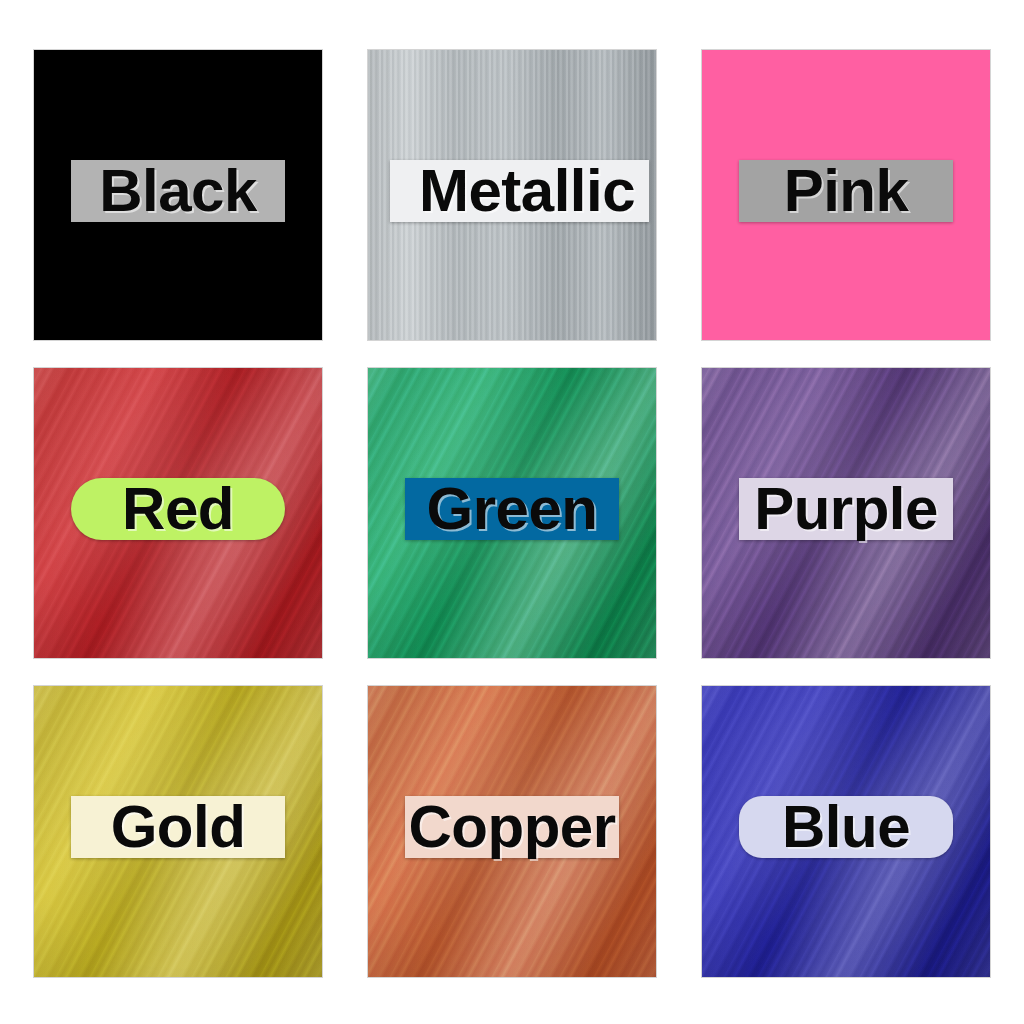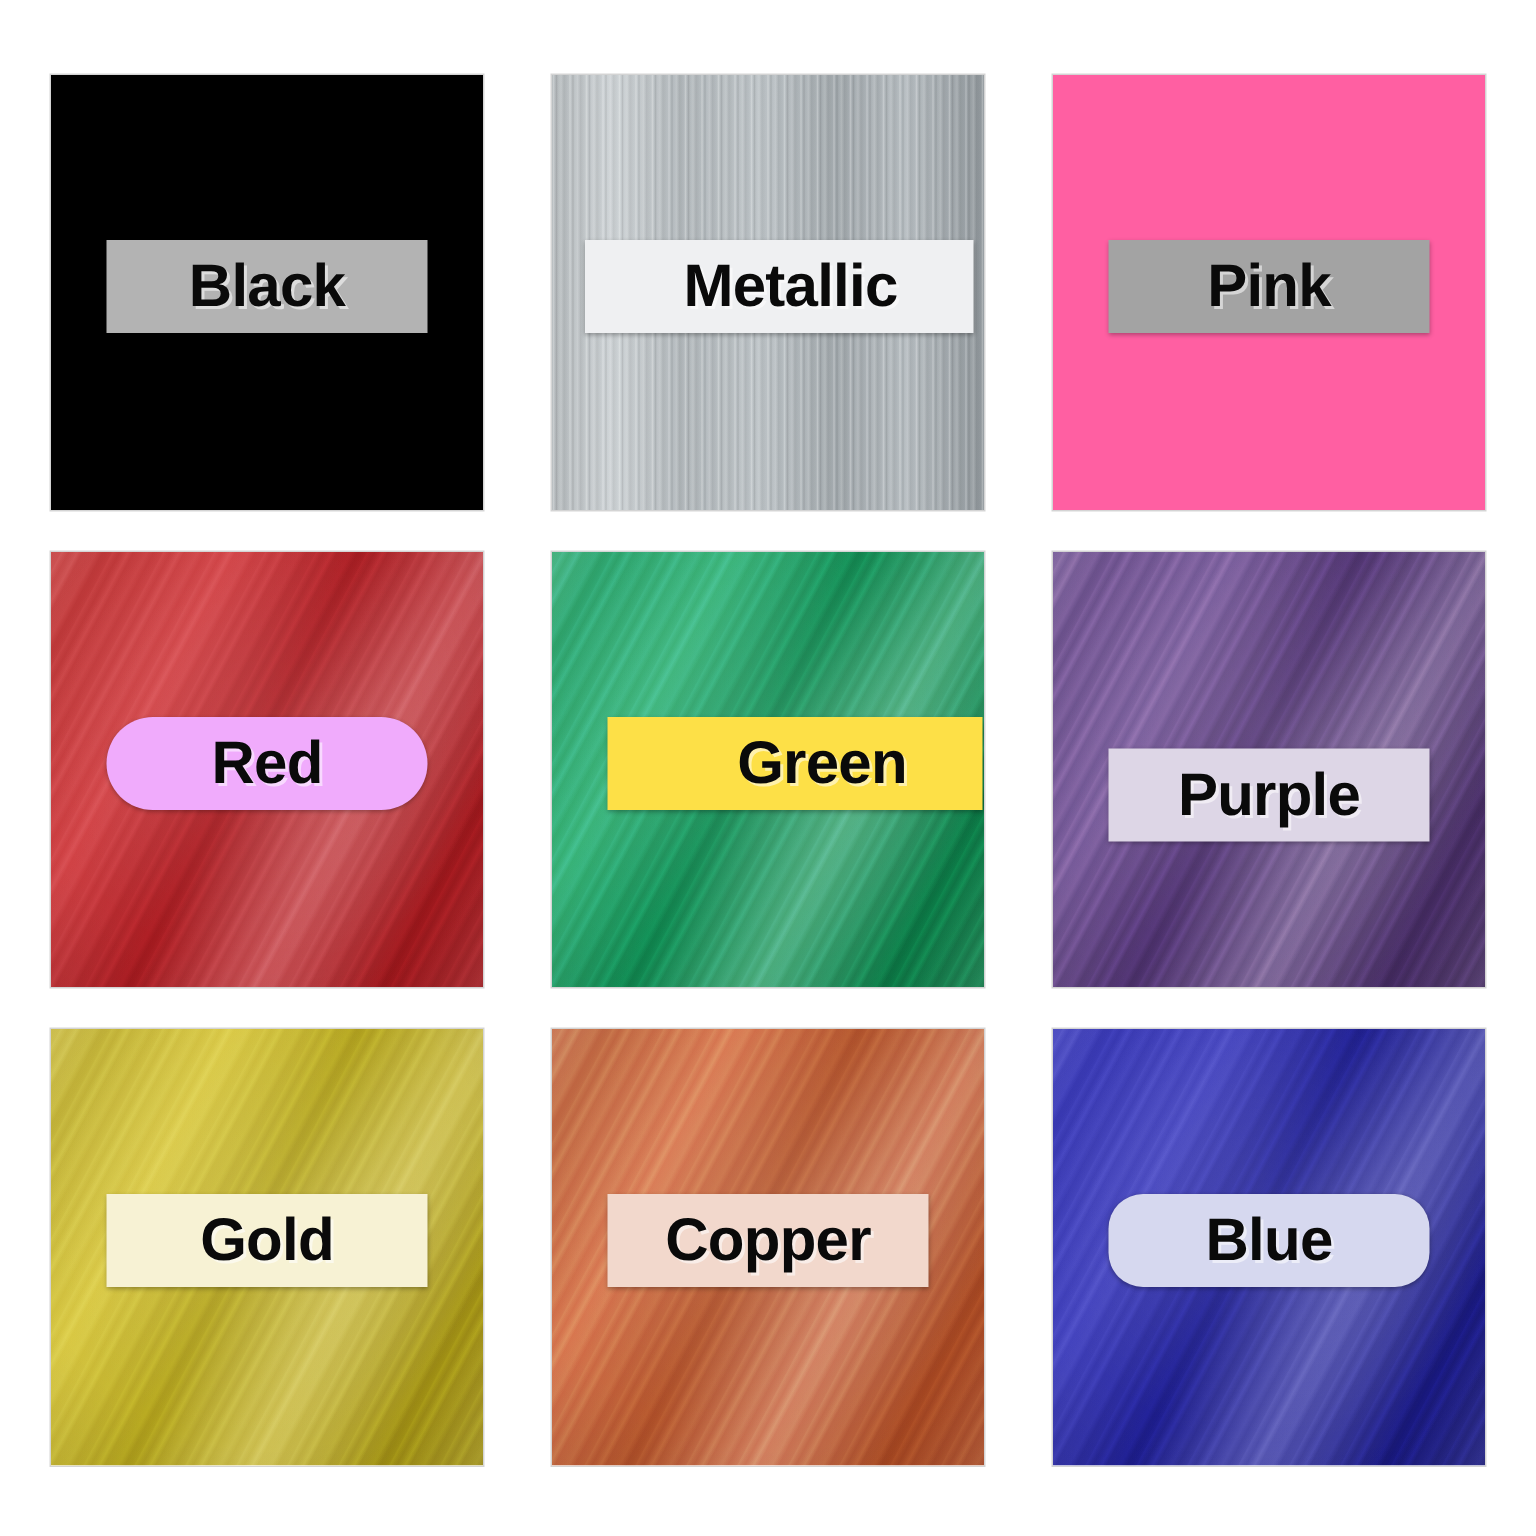--- a/index.html
+++ b/index.html
@@ -127,21 +127,21 @@
     justify-content: center;
     box-shadow: 0 1px 3px rgba(0,0,0,0.30);
   }
   .label-box.wide {
     left: 22px;
     width: 244px;
   }
   .label-text {
     font-family: "Liberation Sans", sans-serif;
     font-weight: bold;
-    font-size: 40px;
+    font-size: 60px;
     line-height: 1;
     color: #0a0a0a;
     letter-spacing: -0.5px;
     text-shadow: 2px 2px 0 rgba(255,255,255,0.55);
     white-space: nowrap;
   }
 </style>
 </head>
 <body style="background: rgb(255, 255, 255);">
 
@@ -164,39 +164,39 @@
       <div class="base" style="background: rgb(255, 95, 162);"></div>
       <div class="label-box" style="background: #a3a3a3;">
         <span class="label-text">Pink</span>
       </div>
     </div>
     <div class="swatch">
       <div class="base" style="background: linear-gradient(118deg, rgb(224, 75, 75), rgb(195, 32, 38) 45%, rgb(168, 23, 28));"></div>
       <div class="sheen-diag"></div>
       <div class="brush-diag"></div>
       <div class="vignette"></div>
-      <div class="label-box" style="background: #f0abfc; border-radius: 31px;">
+      <div class="label-box" style="background: #bef264; border-radius: 31px;">
         <span class="label-text">Red</span>
       </div>
     </div>
     <div class="swatch">
       <div class="base" style="background: linear-gradient(118deg, rgb(63, 196, 137), rgb(19, 160, 95) 45%, rgb(10, 127, 72));"></div>
       <div class="sheen-diag"></div>
       <div class="brush-diag"></div>
       <div class="vignette"></div>
-      <div class="label-box" style="background: #fde047; padding-left: 36px;">
+      <div class="label-box" style="background: #0369a1;">
         <span class="label-text">Green</span>
       </div>
     </div>
     <div class="swatch">
       <div class="base" style="background: linear-gradient(118deg, rgb(138, 106, 174), rgb(92, 59, 131) 45%, rgb(71, 44, 102));"></div>
       <div class="sheen-diag"></div>
       <div class="brush-diag"></div>
       <div class="vignette"></div>
-      <div class="label-box" style="background: rgb(221, 214, 230); margin-top: 21px;">
+      <div class="label-box" style="background: rgb(221, 214, 230);">
         <span class="label-text">Purple</span>
       </div>
     </div>
     <div class="swatch">
       <div class="base" style="background: linear-gradient(118deg, rgb(226, 209, 74), rgb(207, 189, 34) 45%, rgb(168, 150, 18));"></div>
       <div class="sheen-diag"></div>
       <div class="brush-diag"></div>
       <div class="vignette"></div>
       <div class="label-box" style="background: rgb(247, 242, 212);">
         <span class="label-text">Gold</span>

